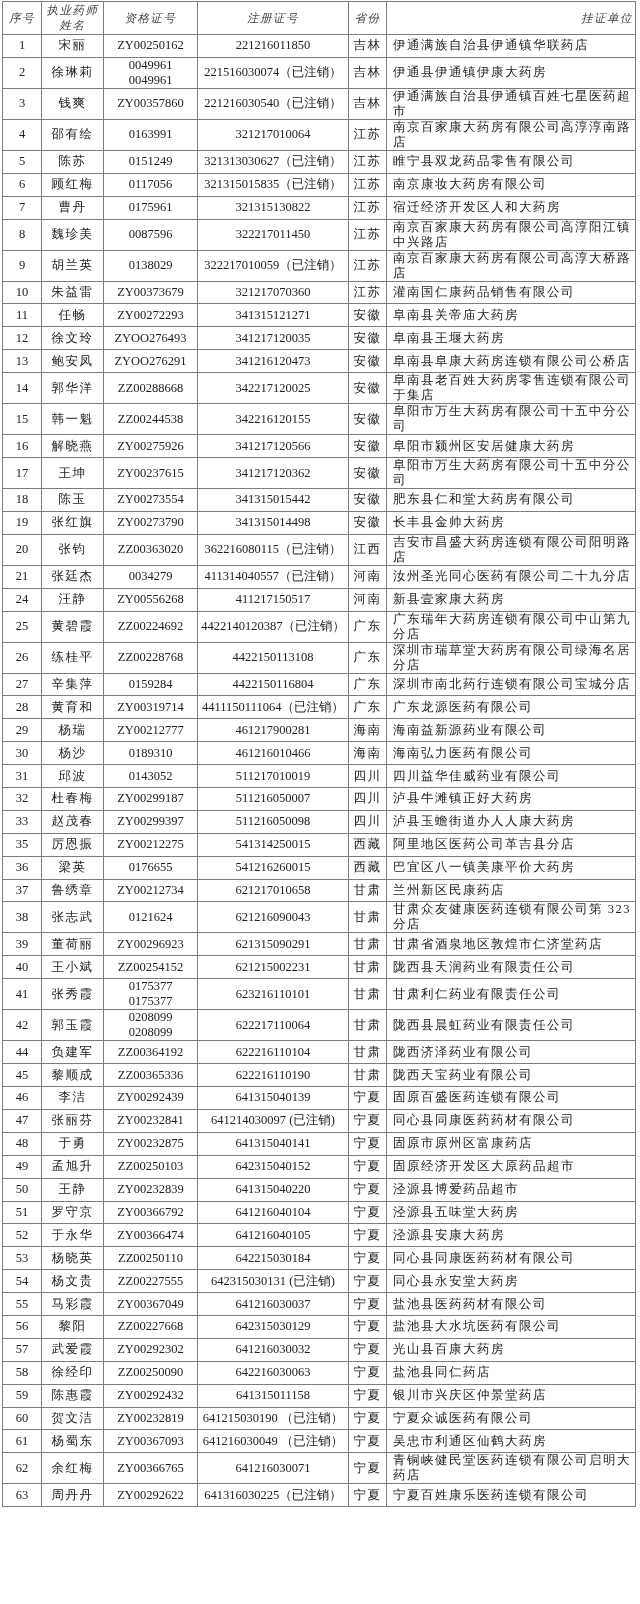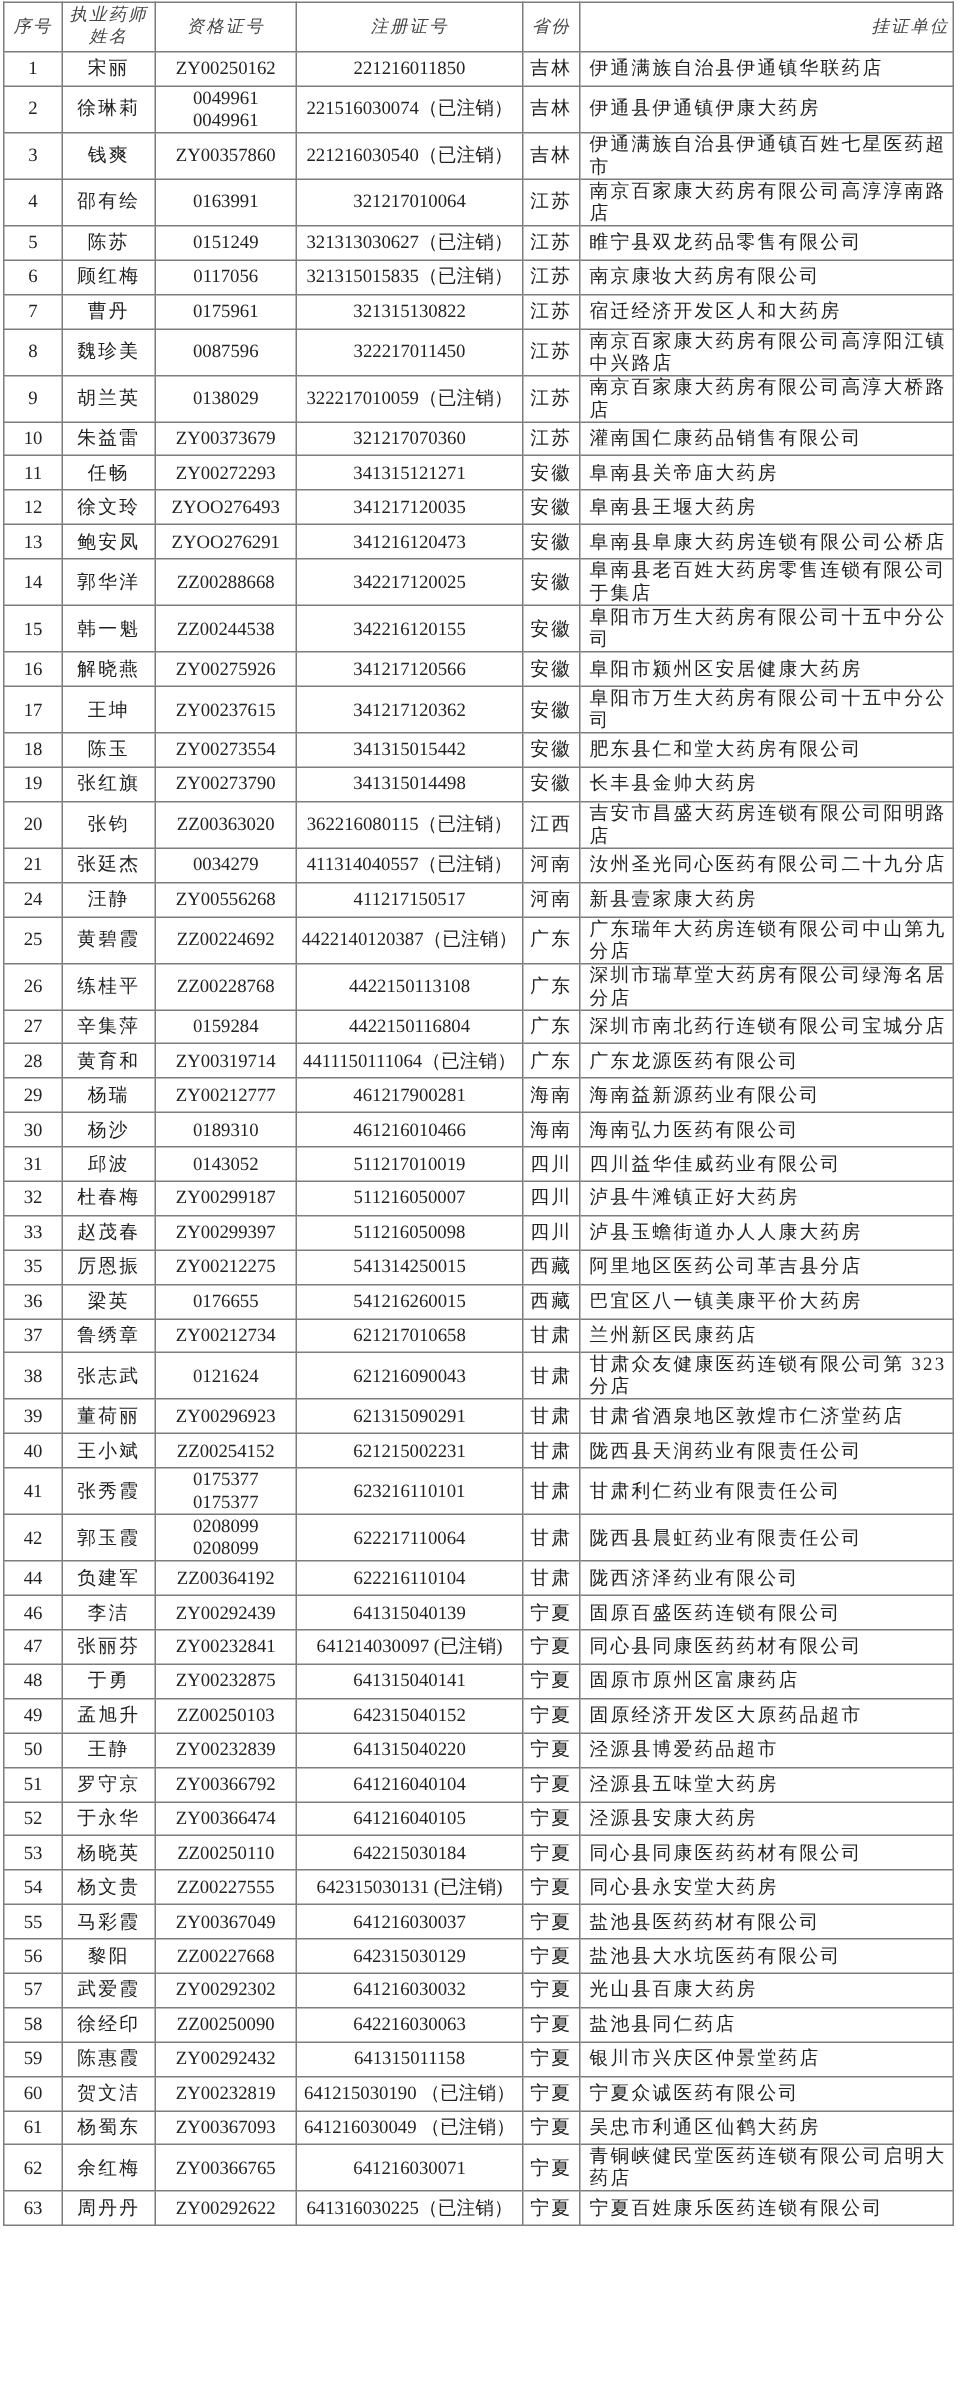--- a/index.html
+++ b/index.html
@@ -452,20 +452,30 @@
     <td class="num">44</td>
     <td class="cjk">负建军</td>
     <td class="num">
           <span class="qual-line">ZZ00364192</span>
         </td>
     <td class="reg">622216110104</td>
     <td class="cjk">甘肃</td>
     <td class="cjk unit">陇西济泽药业有限公司</td>
   </tr>
       <tr>
+    <td class="num">45</td>
+    <td class="cjk">黎顺成</td>
+    <td class="num">
+          <span class="qual-line">ZZ00365336</span>
+        </td>
+    <td class="reg">622216110190</td>
+    <td class="cjk">甘肃</td>
+    <td class="cjk unit">陇西天宝药业有限公司</td>
+  </tr>
+      <tr>
     <td class="num">46</td>
     <td class="cjk">李洁</td>
     <td class="num">
           <span class="qual-line">ZY00292439</span>
         </td>
     <td class="reg">641315040139</td>
     <td class="cjk">宁夏</td>
     <td class="cjk unit">固原百盛医药连锁有限公司</td>
   </tr>
       <tr>

